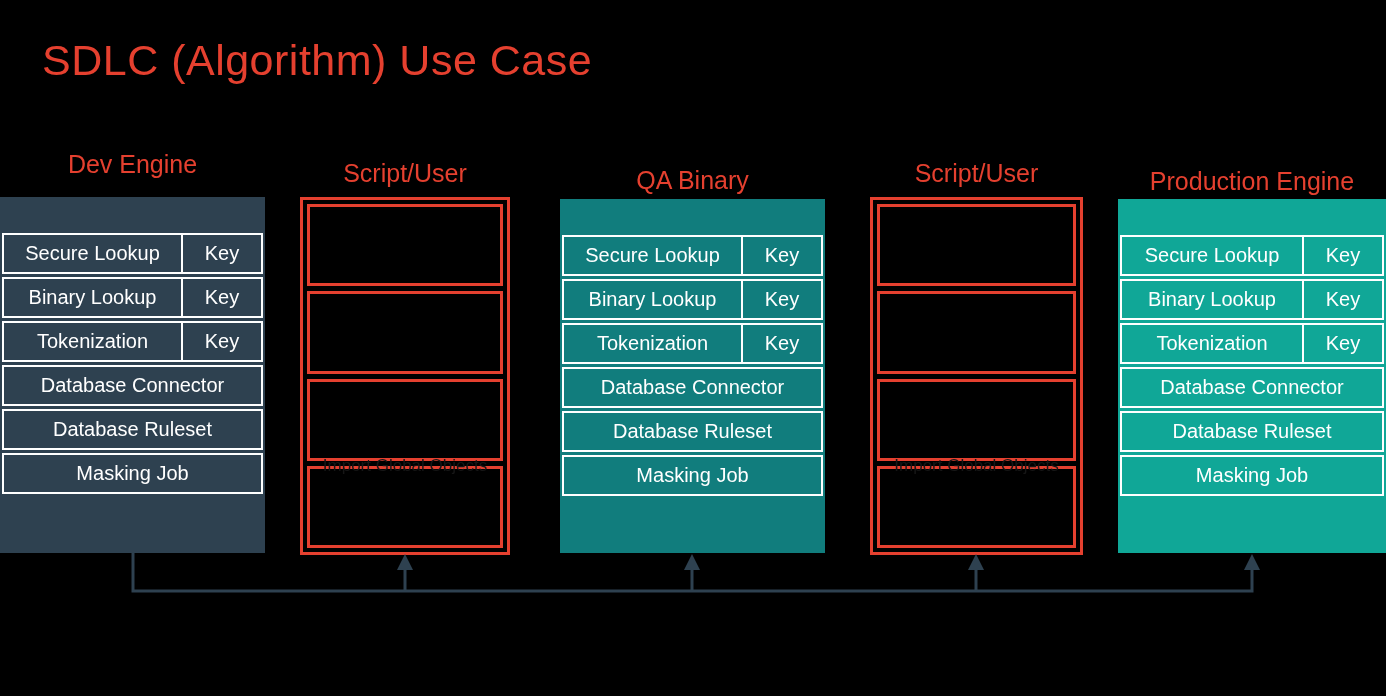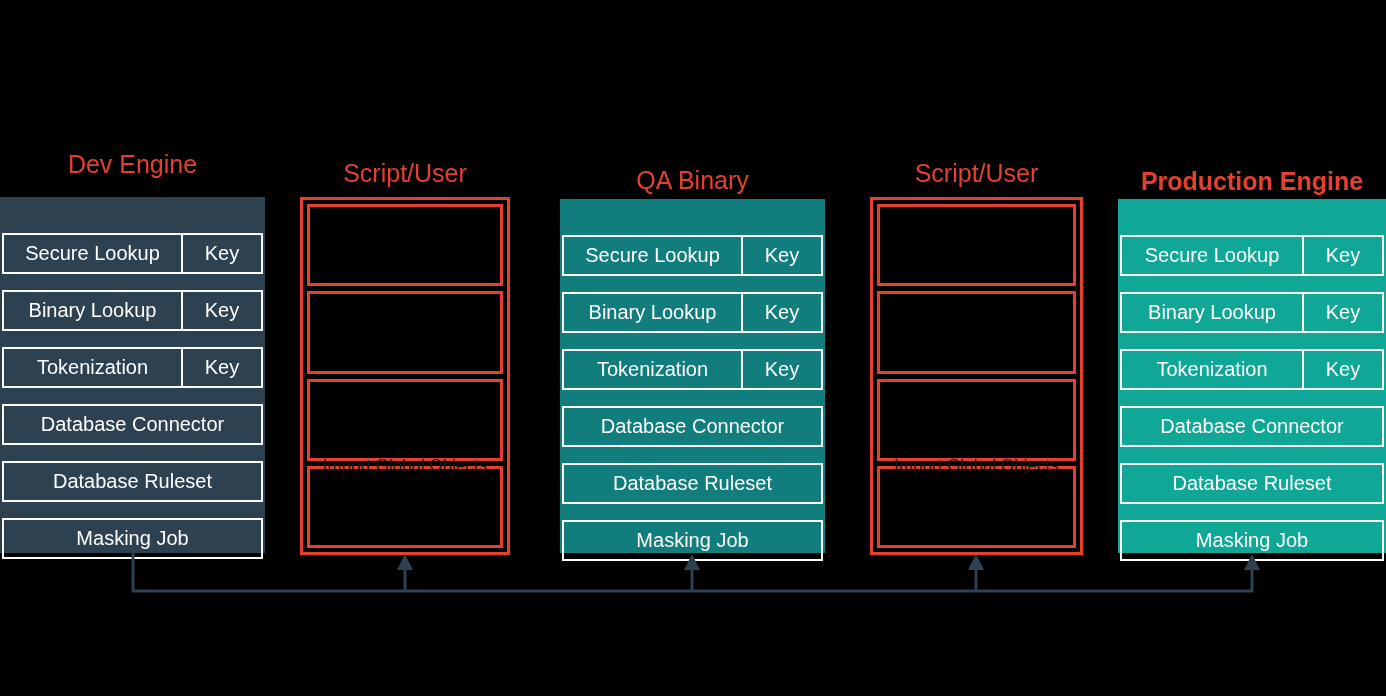--- a/index.html
+++ b/index.html
@@ -12,29 +12,29 @@
   .canvas { position:relative; width:1386px; height:696px; background:var(--bg); overflow:hidden; }
 
   .title { position:absolute; left:42px; top:36px; font-size:43px; font-weight:400;
            color:var(--red); letter-spacing:0.5px; white-space:nowrap; }
 
   .col-label { position:absolute; text-align:center; font-size:25px; color:var(--red); white-space:nowrap; }
   .lbl-dev  { left:0px;    top:150px; width:265px; }
   .lbl-su1  { left:300px;  top:159px; width:210px; }
   .lbl-qa   { left:560px;  top:166px; width:265px; }
   .lbl-su2  { left:870px;  top:159px; width:213px; }
-  .lbl-prod { left:1118px; top:167px; width:268px;font-weight:bold; }
+  .lbl-prod { left:1118px; top:167px; width:268px; }
 
   .engine-col { position:absolute; display:flex; flex-direction:column; }
   .col-dev  { left:0px;    top:197px; width:265px; height:356px; background:var(--slate); }
   .col-qa   { left:560px;  top:199px; width:265px; height:354px; background:var(--qa); }
   .col-prod { left:1118px; top:199px; width:268px; height:354px; background:var(--prod); }
 
   .engine-header { height:36px; flex:0 0 auto; }
-  .engine-rows { display:flex; flex-direction:column; gap:16px; padding:0 2px; flex:0 0 auto; }
+  .engine-rows { display:flex; flex-direction:column; gap:3px; padding:0 2px; flex:0 0 auto; }
   .engine-row { height:41px; border:2px solid var(--white); display:flex; align-items:stretch; }
   .row-label { flex:1; display:flex; align-items:center; justify-content:center;
                color:var(--white); font-size:20px; white-space:nowrap; }
   .key-cell { width:80px; border-left:2px solid var(--white); display:flex; align-items:center;
               justify-content:center; color:var(--white); font-size:20px; }
   .engine-footer { flex:1 1 auto; }
 
   .script-col { position:absolute; border:3px solid var(--red); padding:4px;
                 display:flex; flex-direction:column; gap:5px; }
   .col-su1 { left:300px; top:197px; width:210px; height:358px; }
@@ -45,20 +45,21 @@
 
   .connector { position:absolute; left:0; top:0; width:1386px; height:696px; pointer-events:none; }
   .connector path { fill:none; stroke:var(--slate); stroke-width:3; }
   .connector polygon { fill:var(--slate); }
 </style>
 </head>
 <body>
 
 <div class="canvas">
 
+  <div class="title">SDLC (Algorithm) Use Case</div>
 
   <div class="col-label lbl-dev">Dev Engine</div>
   <div class="col-label lbl-su1">Script/User</div>
   <div class="col-label lbl-qa">QA Binary</div>
   <div class="col-label lbl-su2">Script/User</div>
   <div class="col-label lbl-prod">Production Engine</div>
 
   <div class="engine-col col-dev">
     <div class="engine-header"></div>
     <div class="engine-rows">

